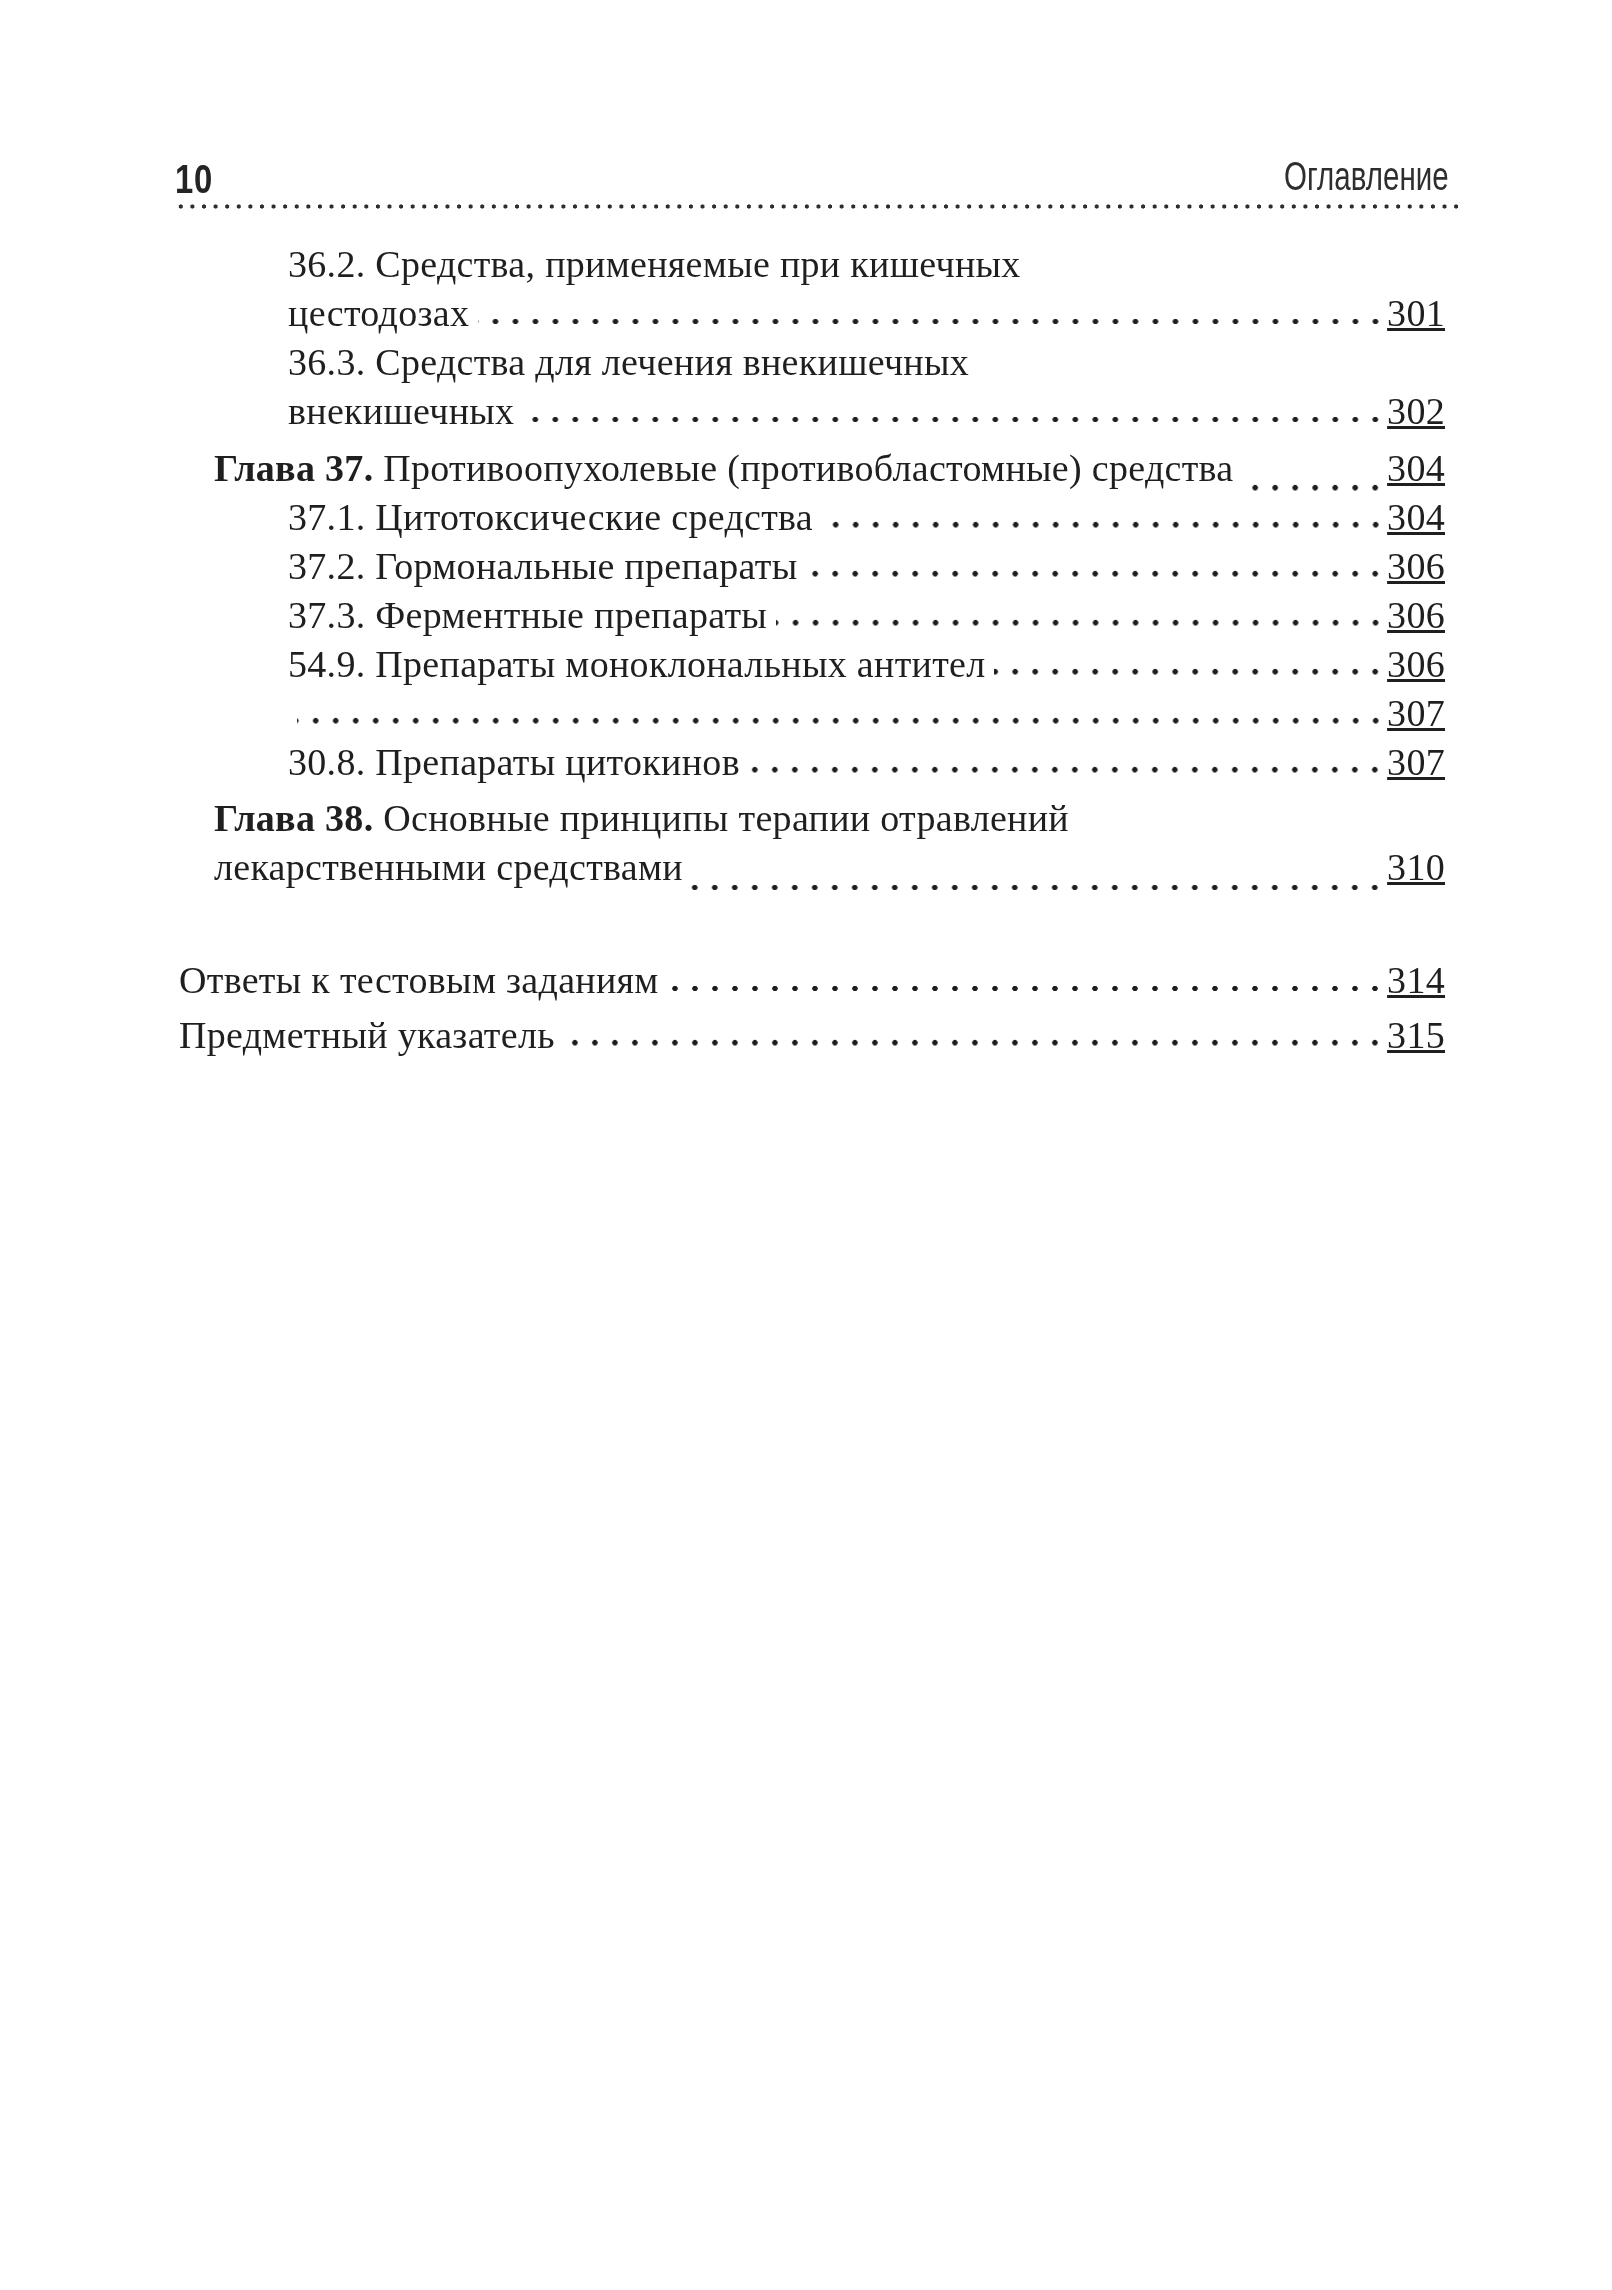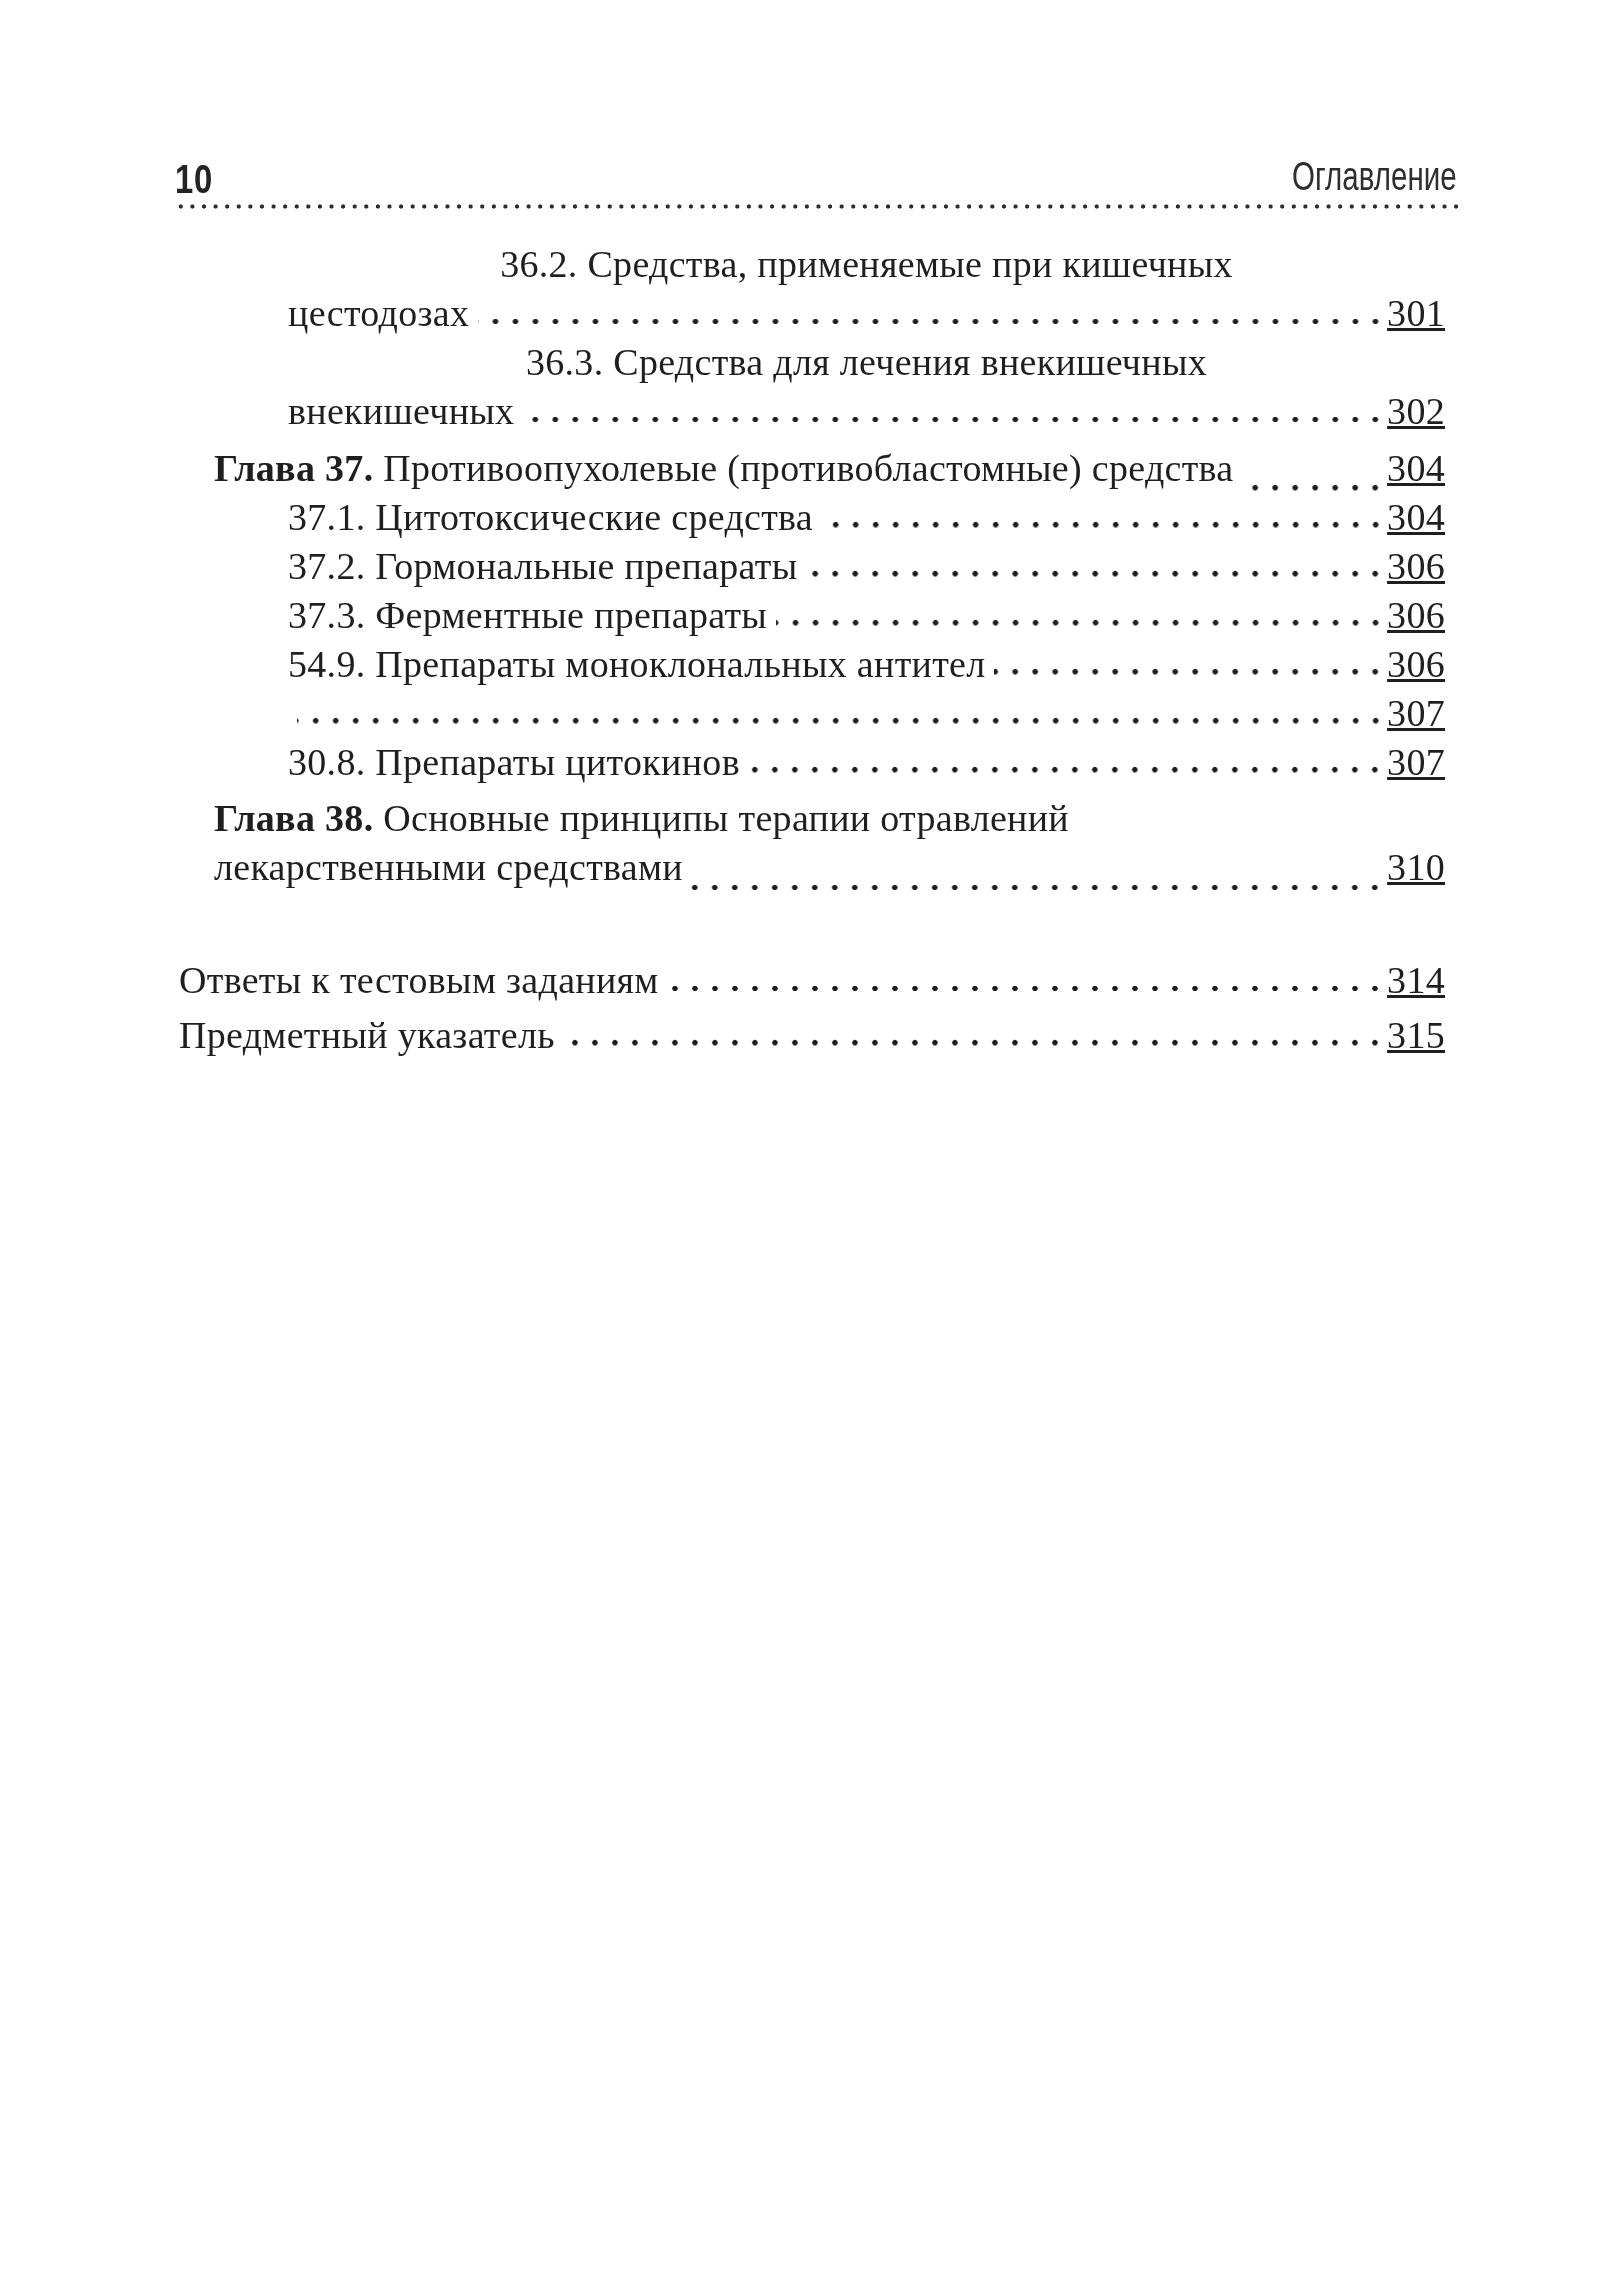--- a/index.html
+++ b/index.html
@@ -13,21 +13,21 @@
     position: relative;
     font-family: "Liberation Serif", "DejaVu Serif", serif;
     color: #1f1f1f;
     overflow: hidden;
   }
 
   
   .running-head {
     position: absolute;
     left: 175px;
-    right: 156px;
+    right: 164px;
     top: 151px;
     height: 47px;
   }
   .folio {
     position: absolute;
     left: 0;
     top: 7.5px;
     font-family: "Liberation Sans", "DejaVu Sans", sans-serif;
     font-weight: 700;
     font-size: 41px;
@@ -71,21 +71,21 @@
     line-height: 49px;
     letter-spacing: 0.3px;
   }
   .row {
     display: flex;
     align-items: baseline;
     white-space: pre;
   }
   .row .bold   { font-weight: 700; }
   .indent-chapter { margin-left: 35px; align-items: flex-end; }
-  .indent-sub     { margin-left: 109px; justify-content: center; }
+  .indent-sub     { margin-left: 109px; }
   .gap-chapter { margin-top: 7.5px; }
   .gap-section { margin-top: 64px; justify-content: flex-end; }
   .gap-small   { margin-top: 5.6px; }
 
   .leader {
     flex: 1 1 auto;
     min-width: 28px;
     height: 9.4px;
     margin-left: 8.5px;
     margin-right: 1.9px;

